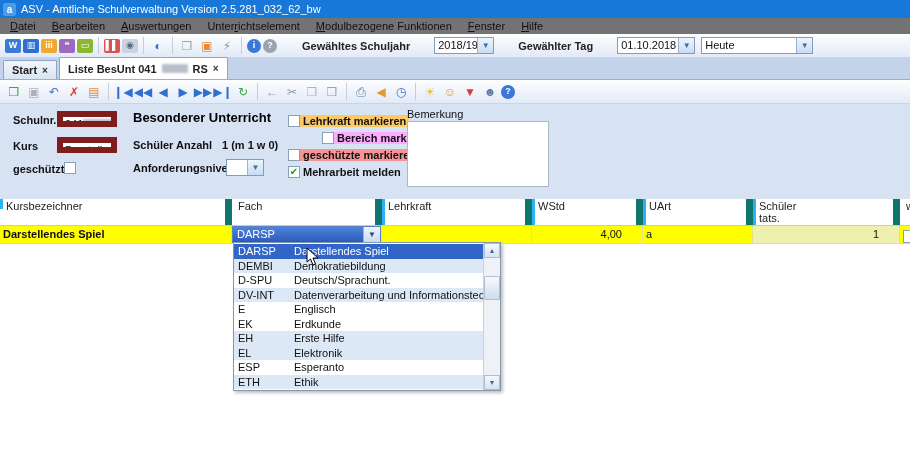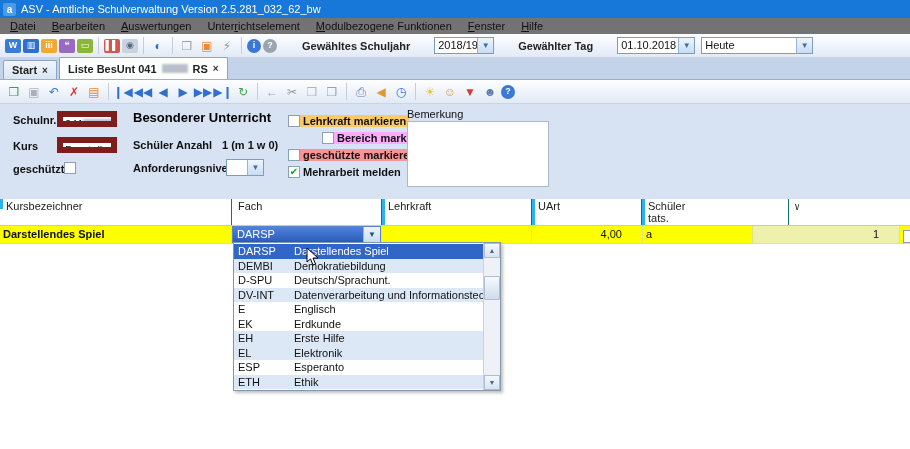--- a/index.html
+++ b/index.html
@@ -55,21 +55,21 @@
       display:inline-flex;align-items:center;justify-content:center;font-size:10px;line-height:1;
       color:#1b9e1b;font-weight:bold;flex:0 0 auto;}
   .hl-row{position:absolute;left:288px;display:flex;align-items:flex-end;height:15px;}
   .hl-label{padding:0 3px;font-weight:bold;color:#111;white-space:nowrap;}
   .bemerkung-box{position:absolute;left:407px;top:17px;width:142px;height:66px;background:#fff;
                  border:1px solid #aab8c8;resize:none;box-sizing:border-box;font-family:inherit;}
 
   
   .tablearea{position:absolute;left:0;top:199px;width:910px;height:250px;background:#fff;}
   .thead{display:flex;height:26px;border-bottom:1px solid #c9c9c9;}
-  .th{position:relative;box-sizing:border-box;border-right:1px solid #0f766e;padding:1px 2px 0 6px;
+  .th{position:relative;box-sizing:border-box;border-right:7px solid #0f766e;padding:1px 2px 0 6px;
       color:#222;line-height:12px;overflow:hidden;}
   .th.cy::before{content:"";position:absolute;left:0;top:0;width:3px;height:100%;background:#2cb1f2;}
   .th.corner::before{content:"";position:absolute;left:0;top:0;width:3px;height:10px;background:#2cb1f2;}
   .trow{display:flex;height:17px;background:#ffff00;border-bottom:1px solid #d8d8d8;}
   .td{box-sizing:border-box;border-right:1px solid #e3e37e;padding:2px 3px;white-space:nowrap;overflow:hidden;}
   .c0{width:232px;} .c1{width:150px;} .c2{width:150px;} .c3{width:111px;} .c4{width:110px;}
   .c5{width:147px;} .c6{width:10px;border-right:none;}
   .td.num{text-align:right;padding-right:20px;}
   .td.pale{background:#eef0ad;}
   .td.combo-cell{padding:0;}
@@ -237,20 +237,21 @@
 
     <span class="flabel" style="left:407px;top:4px;font-weight:normal;">Bemerkung</span>
     <textarea class="bemerkung-box" style=""></textarea>
   </div>
 
   <div class="tablearea">
     <div class="thead">
       <div class="th c0 corner">Kursbezeichner</div>
       <div class="th c1">Fach</div>
       <div class="th c2 cy">Lehrkraft</div>
+      <div class="th c3 cy">WStd</div>
       <div class="th c4 cy">UArt</div>
       <div class="th c5 cy">
         <div>Schüler</div>
         <div>tats.</div>
       </div>
       <div class="th c6">w</div>
     </div>
     <div class="trow">
       <div class="td c0 bold">Darstellendes Spiel</div>
       <div class="td c1 combo-cell">

